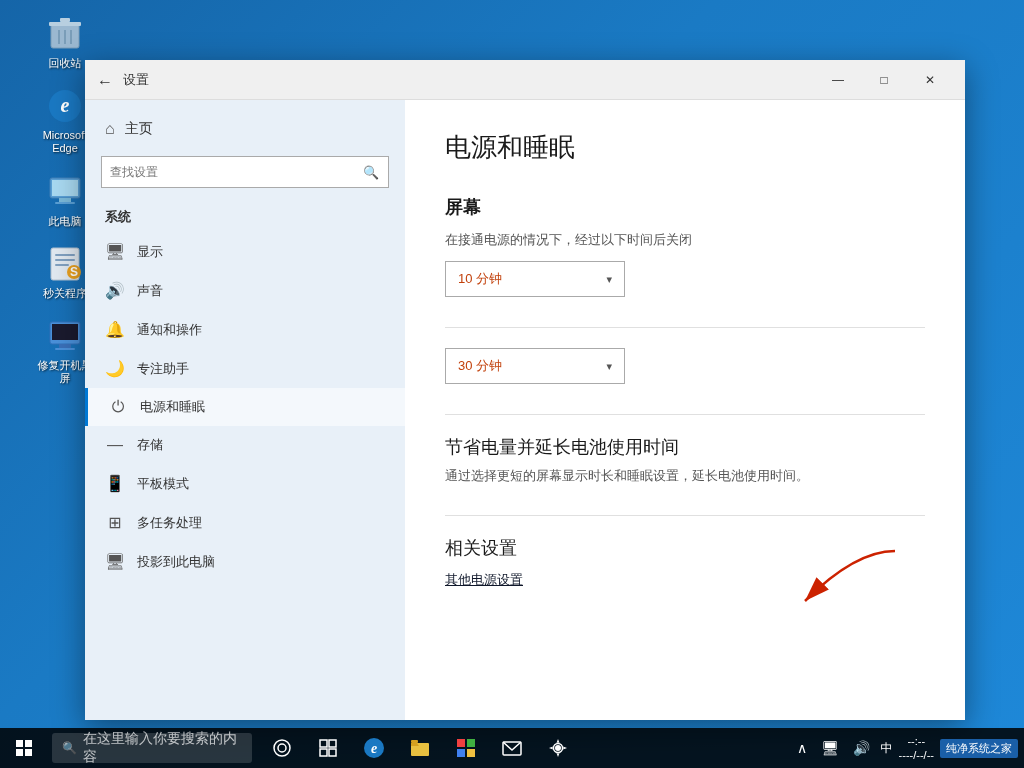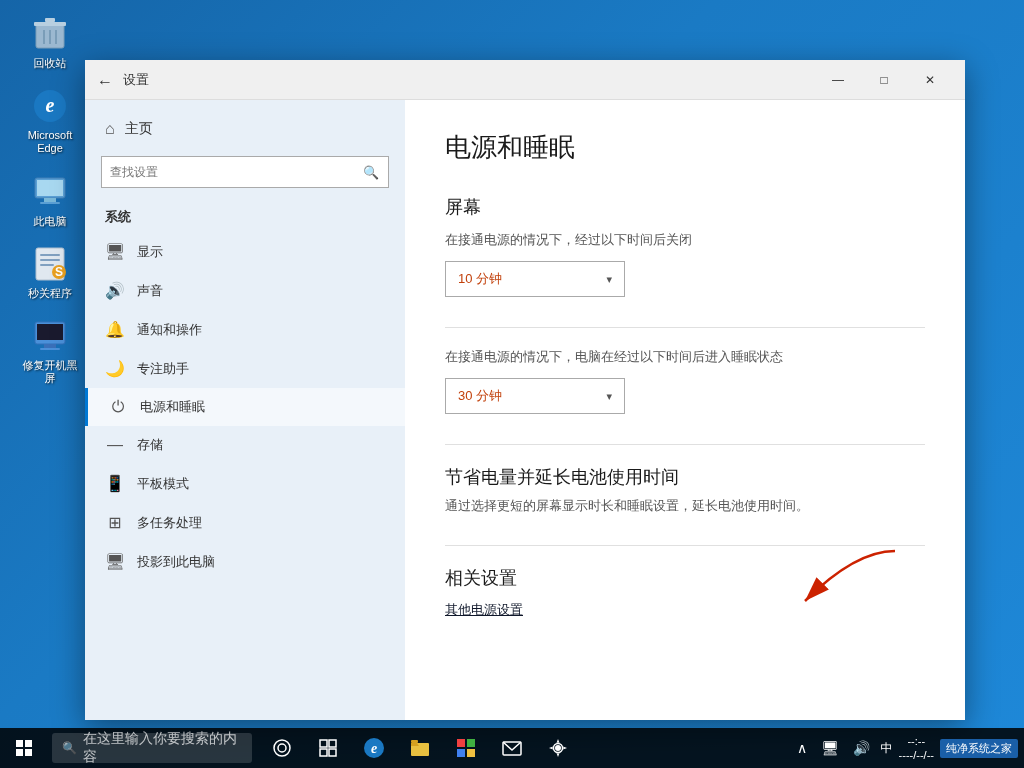--- a/index.html
+++ b/index.html
@@ -17,21 +17,21 @@
       width: 100%;
       height: 100%;
       background: linear-gradient(135deg, #1565a8 0%, #1a7ac4 40%, #1e88d8 100%);
       position: relative;
     }
 
     
     .desktop-icons {
       position: absolute;
       top: 10px;
-      left: 15px;
+      left: 30px;
       display: flex;
       flex-direction: column;
       gap: 8px;
     }
     .desktop-icon {
       display: flex;
       flex-direction: column;
       align-items: center;
       width: 70px;
       cursor: pointer;
@@ -282,21 +282,21 @@
 
     .content-title {
       font-size: 26px;
       font-weight: 300;
       color: #1a1a1a;
       margin-bottom: 30px;
     }
 
     .section-title {
       font-size: 18px;
-      font-weight: 400;
+      font-weight: 700;
       color: #1a1a1a;
       margin-bottom: 12px;
     }
 
     .section-desc {
       font-size: 13px;
       color: #555;
       margin-bottom: 12px;
     }
 
@@ -518,21 +518,20 @@
         <h2 class="section-title">屏幕</h2>
         <p class="section-desc">在接通电源的情况下，经过以下时间后关闭</p>
         <div class="dropdown-select">
           <span class="select-value">10 分钟</span>
           <span class="dropdown-arrow">▾</span>
         </div>
 
         <hr class="section-divider">
 
         
-        <p class="section-desc">在接通电源的情况下，电脑在经过以下时间后进入睡眠状态</p>
         <div class="dropdown-select">
           <span class="select-value">30 分钟</span>
           <span class="dropdown-arrow">▾</span>
         </div>
 
         <hr class="section-divider">
 
         
         <div class="save-battery-section">
           <h2 class="save-battery-title">节省电量并延长电池使用时间</h2>

